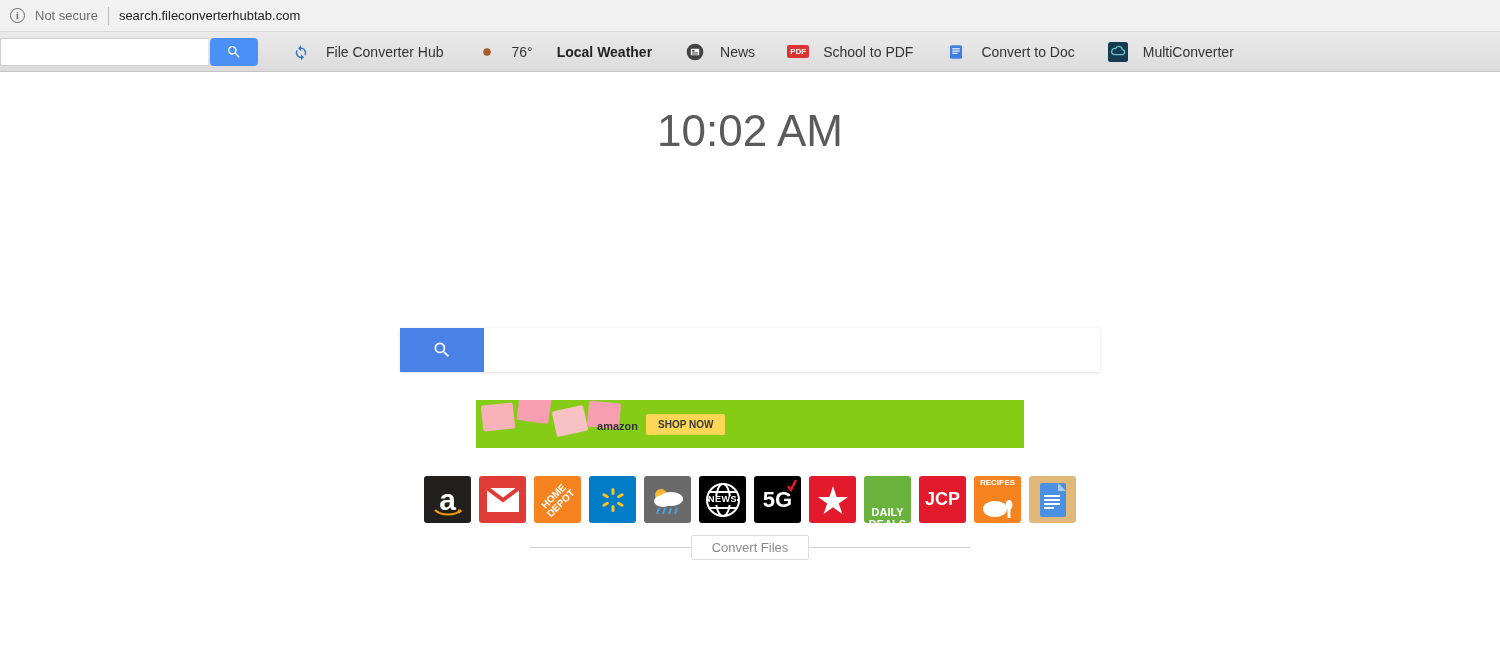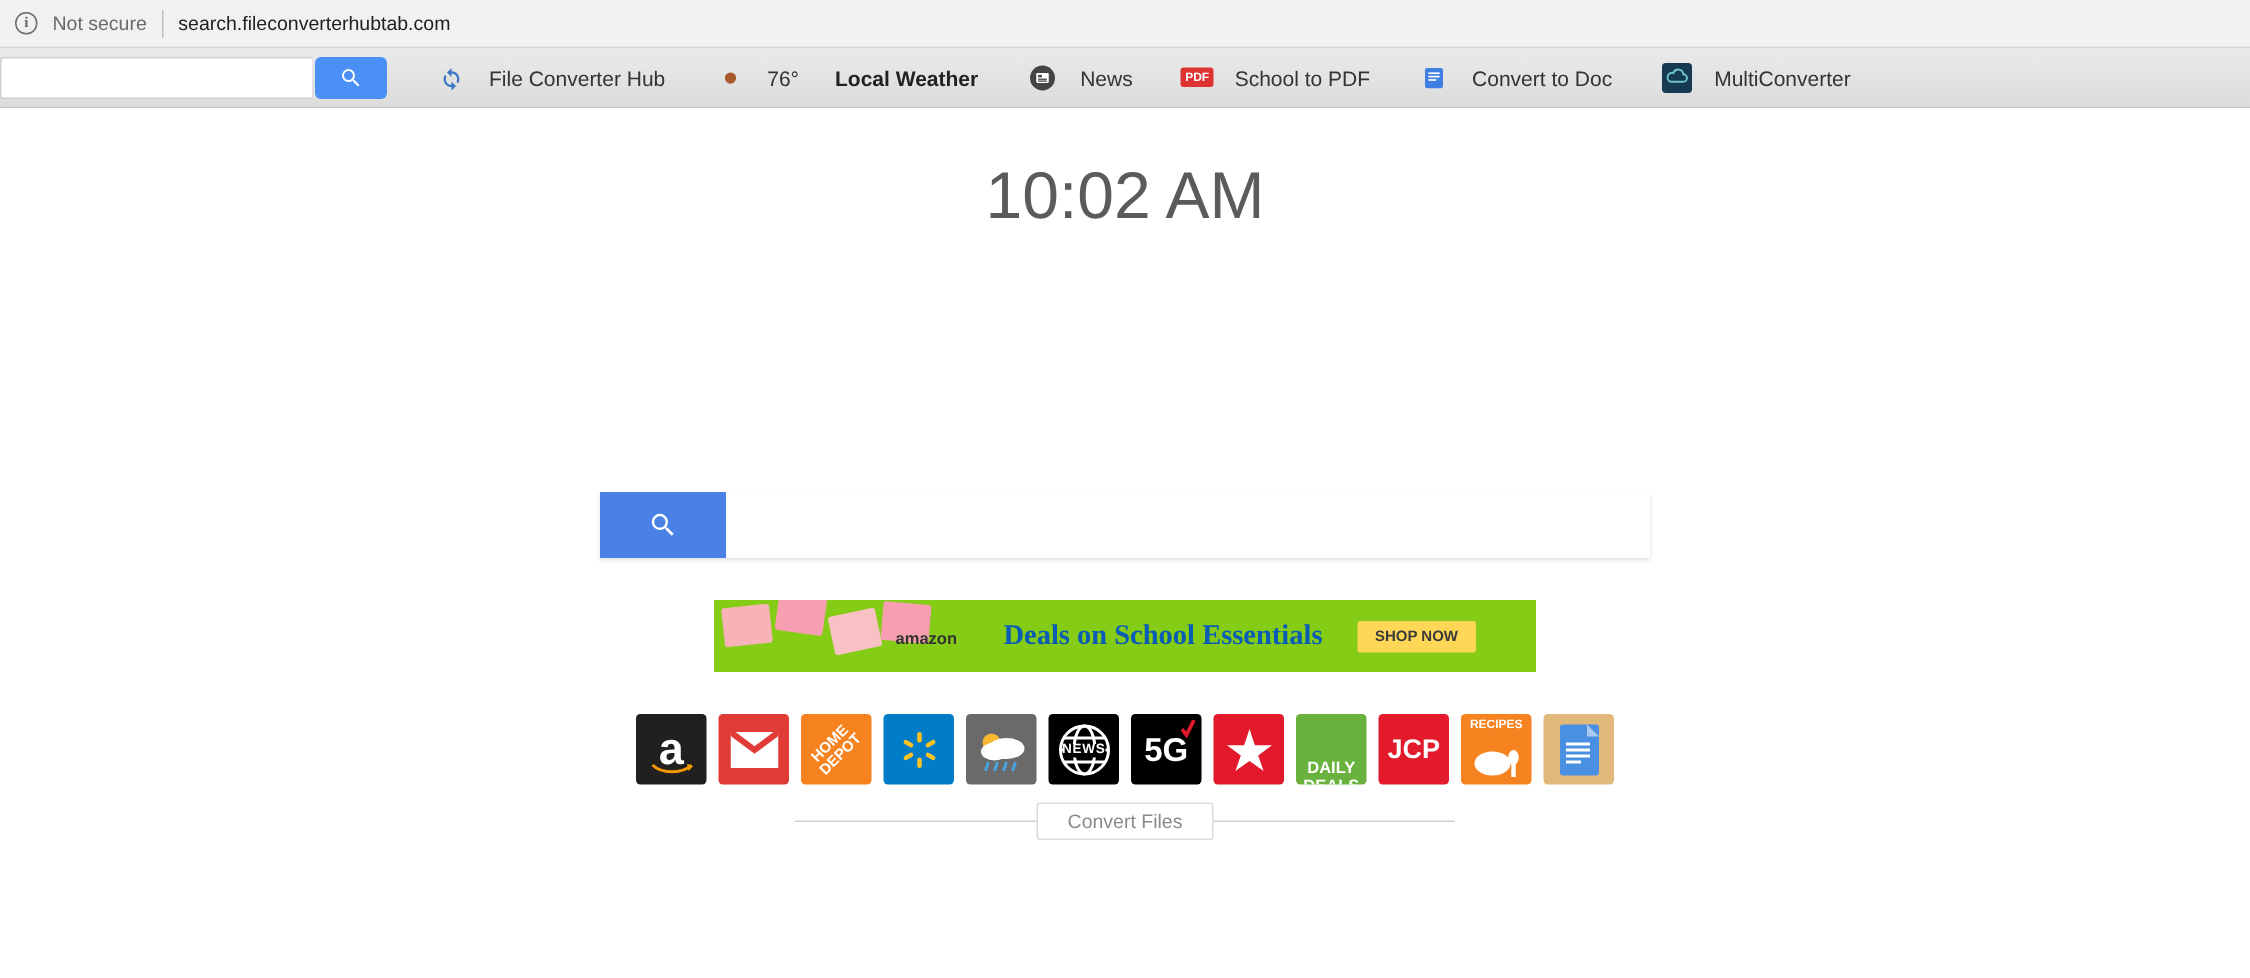--- a/index.html
+++ b/index.html
@@ -231,23 +231,20 @@
   </button>
 </div>
 
 <div class="ad-banner">
   <div class="ad-left">
     <div class="note" style="top:4px;left:6px;background:#f7b3b7;"></div>
     <div class="note" style="top:-4px;left:42px;background:#f79fb0;transform:rotate(8deg);"></div>
     <div class="note" style="top:8px;left:78px;background:#f8c1c4;transform:rotate(-12deg);"></div>
     <div class="note" style="top:2px;left:112px;background:#f79fb0;transform:rotate(5deg);"></div>
     <span class="amazon-label">amazon</span>
-  </div>
-  <div class="ad-text">
-    <div class="ad-title">Deals on School Essentials</div>
   </div>
   <span class="shop-now">SHOP NOW</span>
 </div>
 
 <div class="tiles">
   <div class="tile" style=";background:#221f1f">
     <span style="font-size:30px;font-family:Arial;font-weight:bold;">a</span>
     <svg style="position:absolute;bottom:6px;left:10px;" width="28" height="8" viewBox="0 0 28 8">
         <path d="M1 1c6 6 20 6 26 0" stroke="#f59b00" stroke-width="2" fill="none"></path>
         <path d="M24 0l4 2-3 3z" fill="#f59b00"></path>

